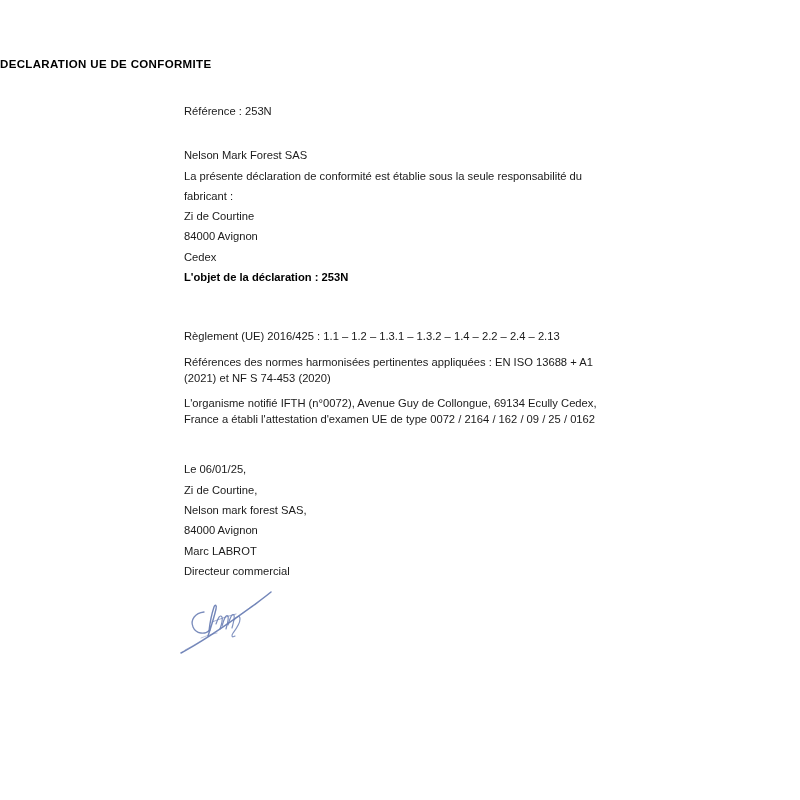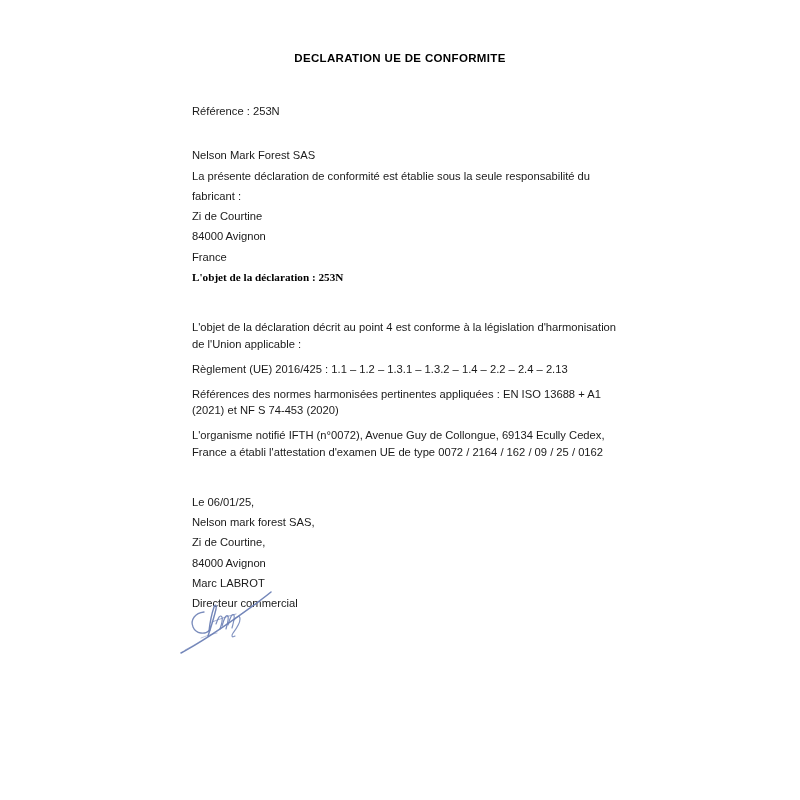--- a/index.html
+++ b/index.html
@@ -22,48 +22,45 @@
     position: absolute;
     inset: 0;
     background: #ffffff;
   }
 
   
   .doc-title {
     position: absolute;
     left: 0;
     right: 0;
-    top: 52px;
-    text-align: center;
+    top: 58px;
     font-size: 11.5px;
     font-weight: bold;
     letter-spacing: 0.35px;
     color: #000000;
   }
 
   
   .content {
     position: absolute;
     left: 184px;
     top: 101px;
     width: 438px;
-    margin-left: 8px;
   }
 
   .line {
     font-size: 11.2px;
     line-height: 20.3px;
     color: #1a1a1a;
     white-space: pre-wrap;
   }
 
   .line.bold {
     font-weight: bold;
     color: #000000;
-    font-family: Liberation Serif, serif;
   }
 
   
   .para {
     font-size: 11.2px;
     line-height: 16.2px;
     color: #1a1a1a;
   }
 
   
@@ -100,47 +97,46 @@
     <div class="gap-lg"></div>
 
     <div class="line">Nelson Mark Forest SAS</div>
 
     <div class="line">La présente déclaration de conformité est établie sous la seule responsabilité du fabricant :</div>
 
     <div class="line">Zi de Courtine</div>
 
     <div class="line">84000 Avignon</div>
 
-    <div class="line">France</div>
+    <div class="line">Cedex</div>
 
     <div class="line bold">L'objet de la déclaration : 253N</div>
 
     <div class="gap-xl"></div>
 
-    <div class="para">L'objet de la déclaration décrit au point 4 est conforme à la législation d'harmonisation de l'Union applicable :</div>
 
     <div class="gap-sm"></div>
 
     <div class="para">Règlement (UE) 2016/425 : 1.1 – 1.2 – 1.3.1 – 1.3.2 – 1.4 – 2.2 – 2.4 – 2.13</div>
 
     <div class="gap-sm"></div>
 
     <div class="para">Références des normes harmonisées pertinentes appliquées : EN ISO 13688 + A1 (2021) et NF S 74-453 (2020)</div>
 
     <div class="gap-sm"></div>
 
     <div class="para">L'organisme notifié IFTH (n°0072), Avenue Guy de Collongue, 69134 Ecully Cedex, France a établi l'attestation d'examen UE de type 0072 / 2164 / 162 / 09 / 25 / 0162</div>
 
     <div class="gap-xl"></div>
 
     <div class="line">Le 06/01/25,</div>
 
+    <div class="line">Zi de Courtine,</div>
+
     <div class="line">Nelson mark forest SAS,</div>
-
-    <div class="line">Zi de Courtine,</div>
 
 
     <div class="line">84000 Avignon</div>
 
     <div class="line">Marc LABROT</div>
 
     <div class="line">Directeur commercial</div>
 
   </div>
 

